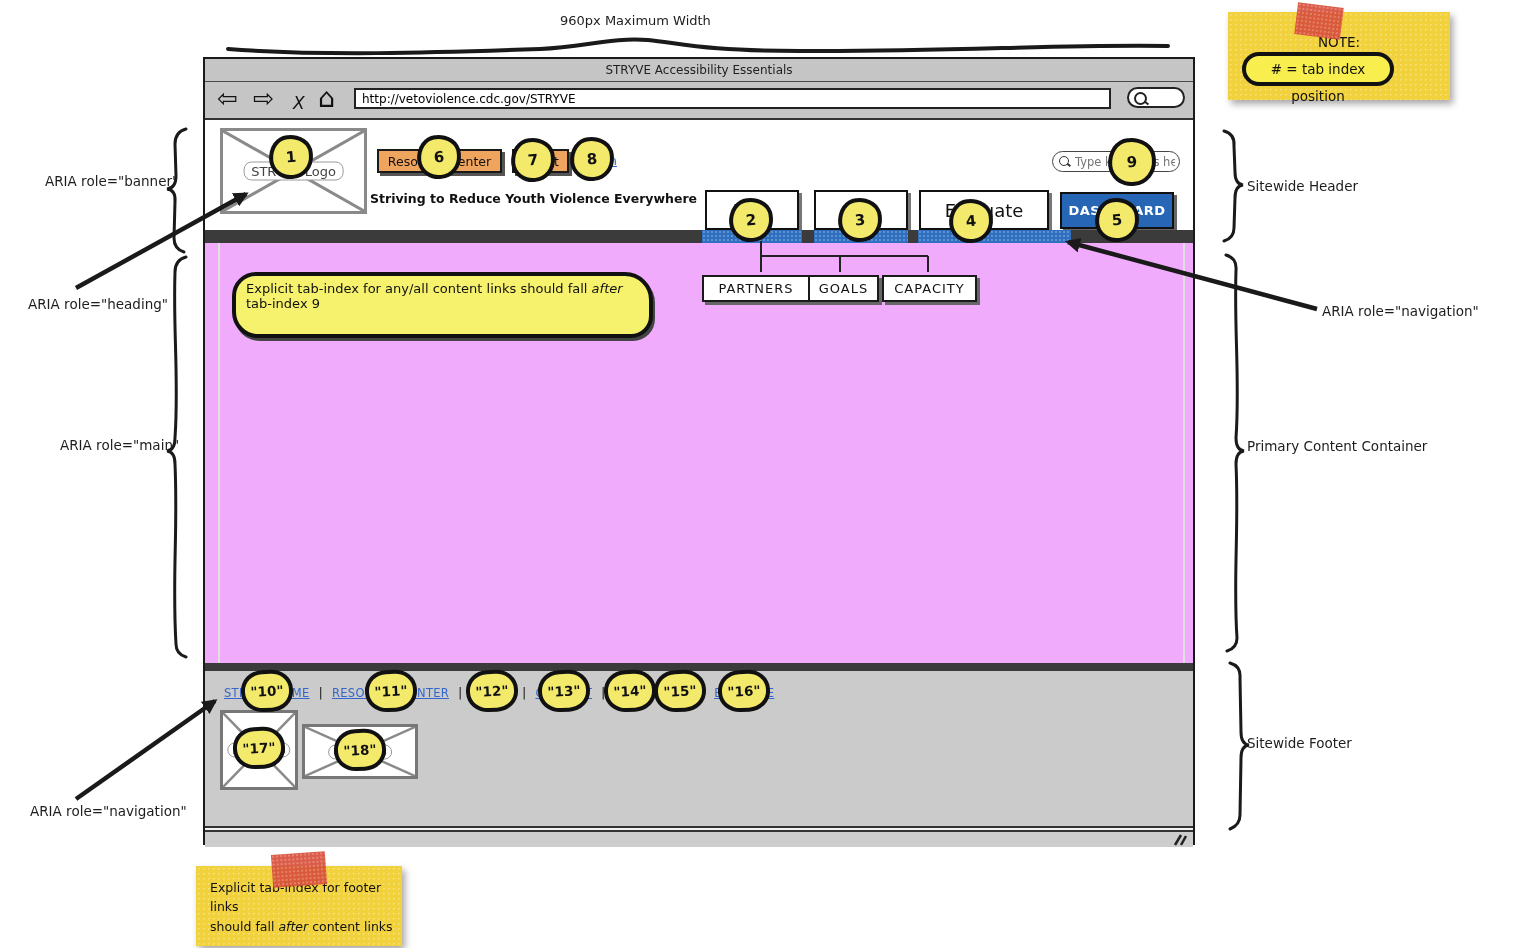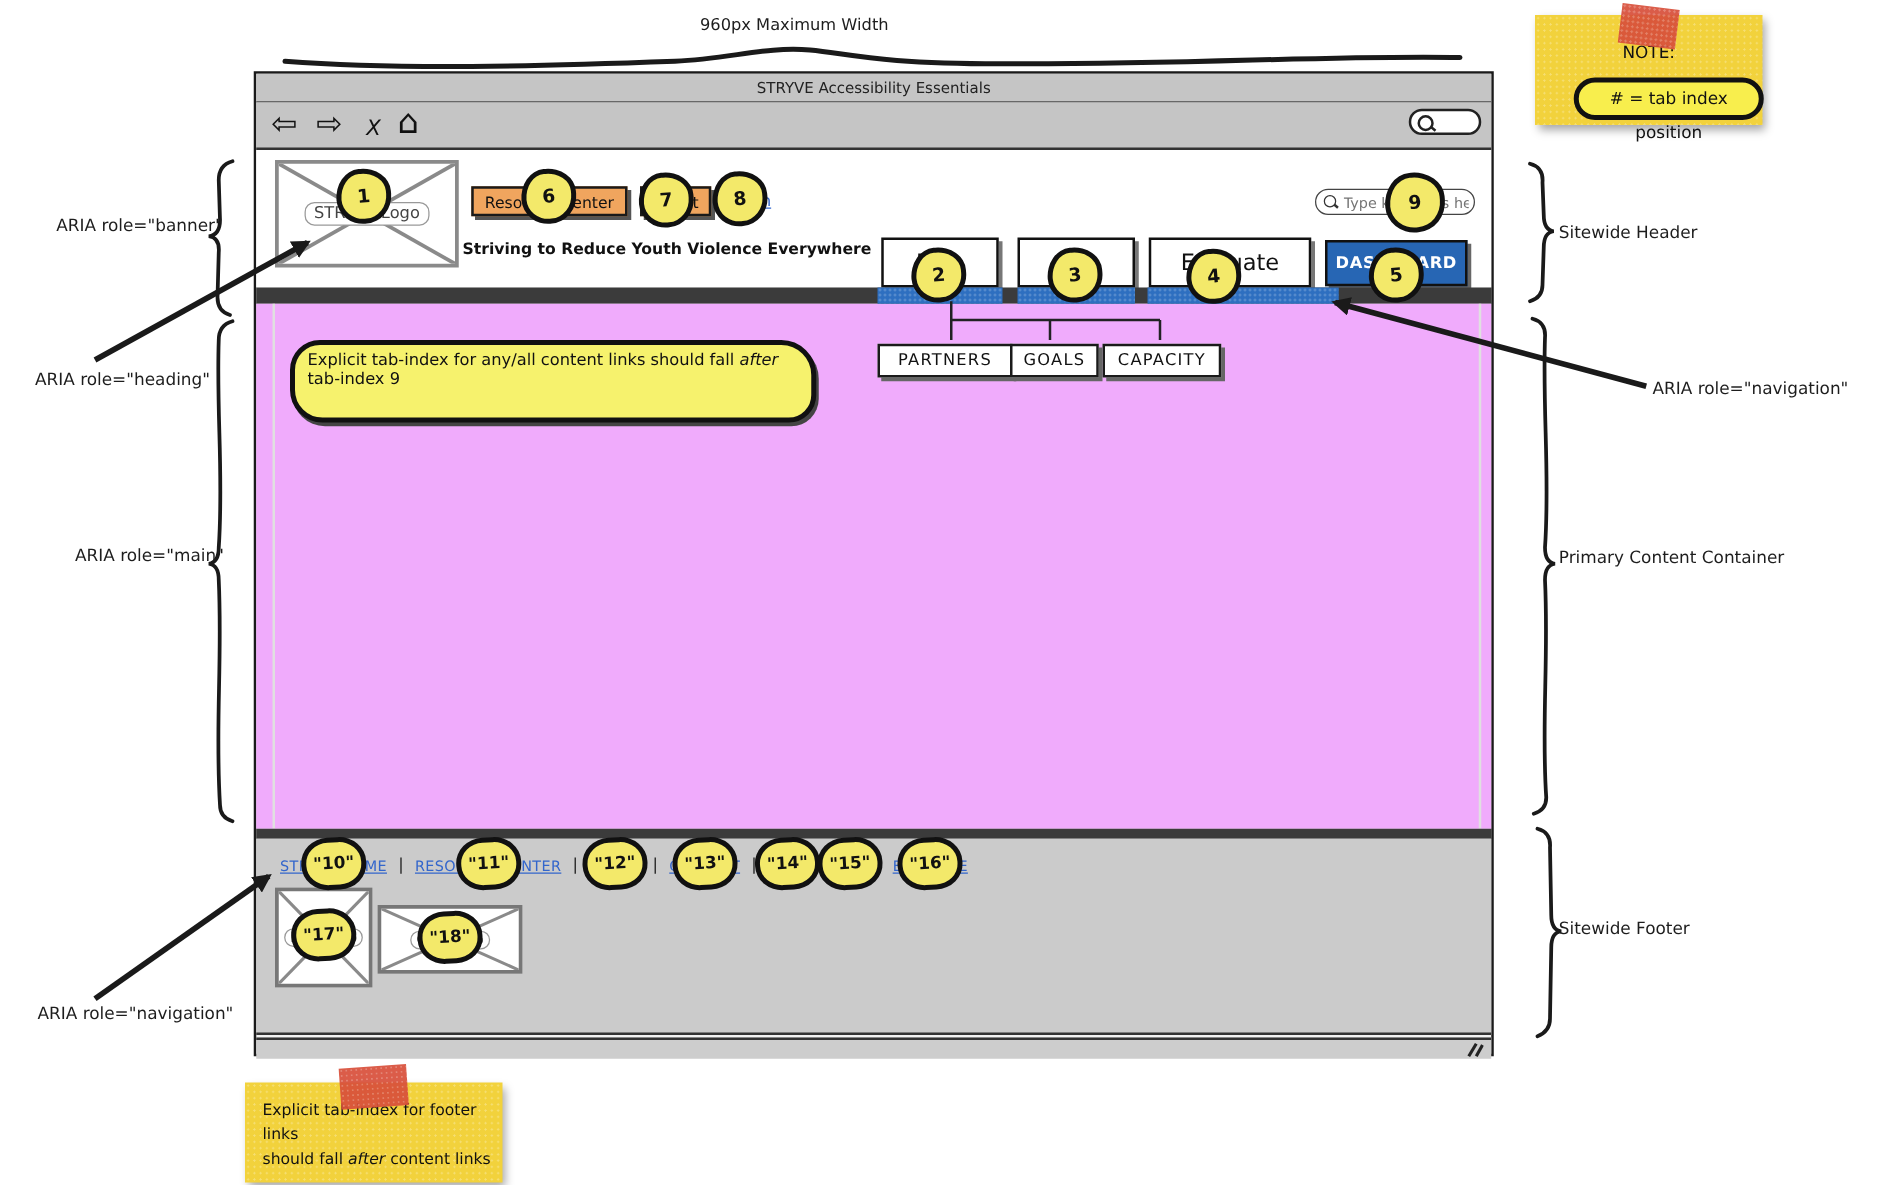--- a/index.html
+++ b/index.html
@@ -136,20 +136,21 @@
 
   <div class="window">
 
     <div class="titlebar">STRYVE Accessibility Essentials</div>
 
     <div class="toolbar">
       <span class="navglyph" style="left:12px;top:2px;">⇦</span>
       <span class="navglyph" style="left:48px;top:2px;">⇨</span>
       <span class="navglyph" style="left:88px;top:6px;font-size:17px;font-style:italic;">X</span>
       <span class="navglyph" style="left:113px;top:1px;font-size:27px;">⌂</span>
+      <input class="urlfield" value="http://vetoviolence.cdc.gov/STRYVE" style="">
       <span class="tb-search">
         <span class="lens"></span>
       </span>
     </div>
 
     <div class="hdr">
       <div class="imgbox" style="left:15px;top:8px;width:147px;height:86px;">
         <svg>
             <line x1="0" y1="0" x2="100%" y2="100%" stroke="#8a8a8a" stroke-width="3"></line>
             <line x1="100%" y1="0" x2="0" y2="100%" stroke="#8a8a8a" stroke-width="3"></line>
@@ -236,23 +237,23 @@
     </div>
 
     <div class="statusbar">
       <svg style="position:absolute;right:6px;top:2px;" width="16" height="12">
         <line x1="4" y1="11" x2="10" y2="1" stroke="#222" stroke-width="2.5"></line>
         <line x1="10" y1="11" x2="15" y2="2" stroke="#222" stroke-width="2.5"></line>
       </svg>
     </div>
   </div>
 
-  <div class="sticky" style="left:1228px;top:12px;width:182px;height:88px;">
+  <div class="sticky" style="left:1228px;top:12px;width:182px;height:88px;padding-left:40px;">
     <div class="note-title" style="top:22px;">NOTE:</div>
-    <div class="note-pill" style="left:31px;top:40px;width:152px;height:34px;line-height:27px;margin-top:10px;"># = tab index position</div>
+    <div class="note-pill" style="left:14px;top:40px;width:152px;height:34px;line-height:27px;"># = tab index position</div>
   </div>
   <div class="tape" style="left:1296px;top:5px;width:46px;height:32px;transform:rotate(7deg);"></div>
 
   <div class="sticky" style="left:196px;top:866px;width:206px;height:80px;">
     <div class="snote-text">
       <span>Explicit tab-index for footer links</span><br>
       <span>should fall </span><i>after</i><span> content links</span>
     </div>
   </div>
   <div class="tape" style="left:272px;top:853px;width:54px;height:33px;transform:rotate(-4deg);"></div>

